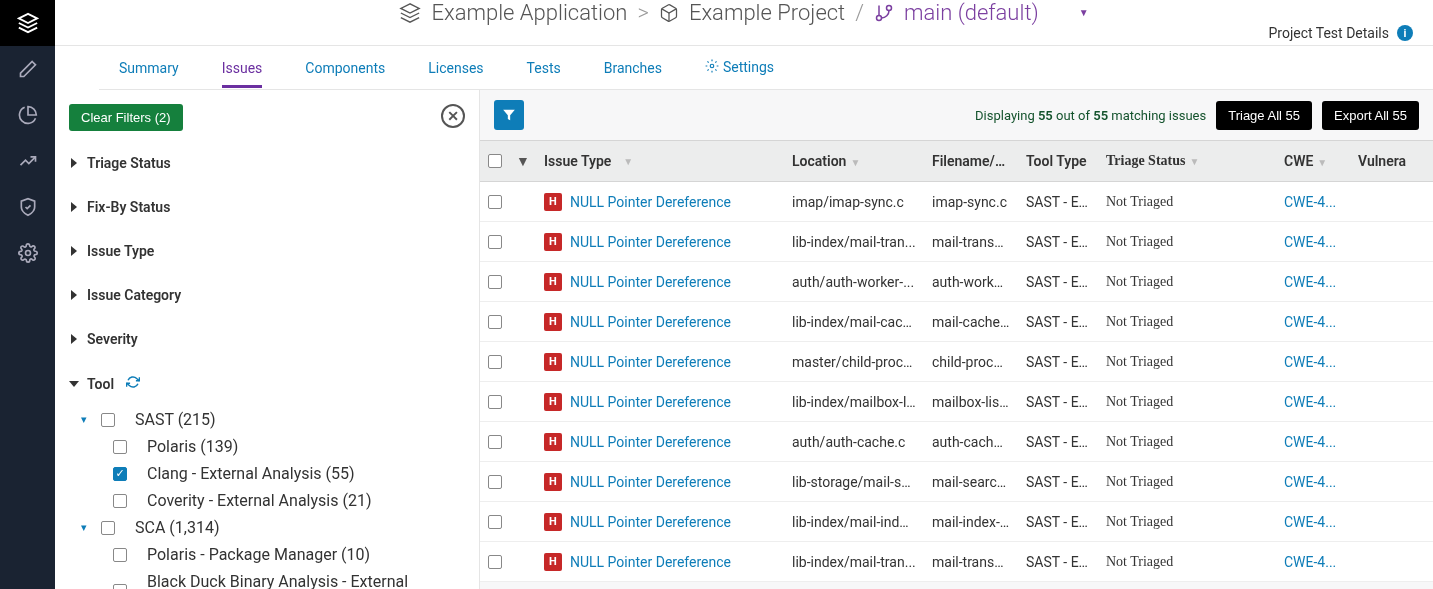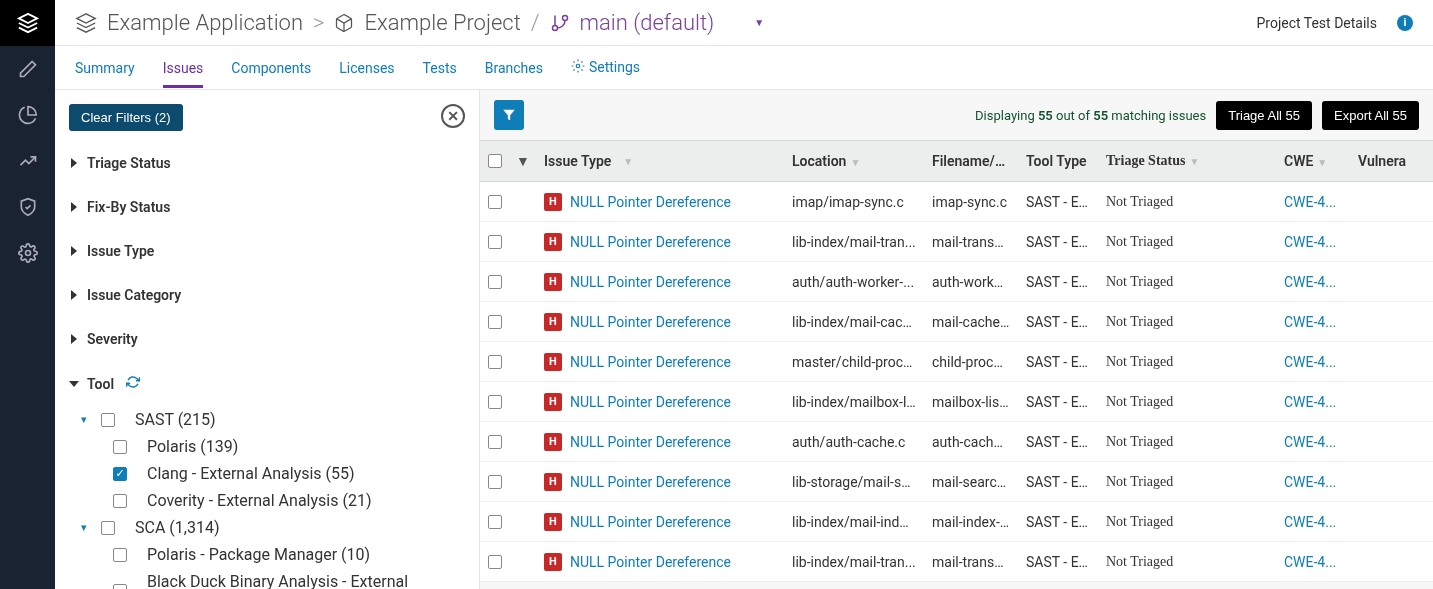--- a/index.html
+++ b/index.html
@@ -2,34 +2,34 @@
 <html><head>
 <meta charset="utf-8">
 <style>
   * { box-sizing: border-box; margin: 0; padding: 0; }
   body { font-family: -apple-system, "Segoe UI", Roboto, sans-serif; font-size: 14px; color: #333; background: #fff; overflow: hidden; }
   .app { display: flex; height: 589px; width: 1433px; }
   .rail { width: 55px; background: #1a2332; display: flex; flex-direction: column; align-items: center; padding-top: 0; }
   .rail-logo { width:55px; height:46px; display:flex; align-items:center; justify-content:center; background:#000; color:#fff; }
   .rail-item { width:55px; height:46px; display:flex; align-items:center; justify-content:center; color:#aab; cursor:pointer; }
   .main { flex:1; display:flex; flex-direction:column; min-width:0; }
-  .header { height:46px; display:flex; align-items:center; padding:0 20px; border-bottom:1px solid #e5e5e5; }
+  .header { height:46px; display:flex; align-items:center; padding:0 20px; border-bottom:1px solid #e5e5e5;flex-direction:column; }
   .crumbs { display:flex; align-items:center; gap:10px; font-size:22px; color:#555; font-weight:300; }
   .crumbs .sep { color:#999; }
   .crumbs .branch { color:#7b3fa0; }
   .crumbs svg { flex-shrink:0; }
-  .header-right { margin-left:auto; display:flex; align-items:center; gap:20px; font-size:14px; color:#333; }
+  .header-right { margin-left:auto; display:flex; align-items:center; gap:8px; font-size:14px; color:#333; }
   .info-icon { width:16px; height:16px; border-radius:50%; background:#0e7db8; color:#fff; font-size:11px; font-weight:bold; display:inline-flex; align-items:center; justify-content:center; }
-  .tabs { display:flex; gap:28px; padding:0 20px; height:44px; align-items:center; border-bottom:1px solid #e5e5e5; }
+  .tabs { display:flex; gap:43px; padding:0 20px; height:44px; align-items:center; border-bottom:1px solid #e5e5e5;margin-left:44px; }
   .tab { color:#0e7db8; cursor:pointer; padding:12px 0; font-size:14px; }
   .tab.active { color:#6b2fa0; border-bottom:3px solid #6b2fa0; padding-bottom:9px; }
   .tab .gear { margin-right:4px; display:inline-block; vertical-align:middle; }
   .content { flex:1; display:flex; min-height:0; background:#f7f7f8; }
   .sidebar { width:425px; background:#fff; padding:14px 18px 14px 14px; position:relative; overflow-y:auto; border-right:1px solid #e5e5e5; flex-shrink:0; }
-  .clear-filters { background:#0c4a6e; color:#fff; border:none; border-radius:3px; padding:6px 12px; font-size:13px; cursor:pointer; }
+  .clear-filters { background:#15803d; color:#fff; border:none; border-radius:3px; padding:6px 12px; font-size:13px; cursor:pointer; }
   .close-x { position:absolute; top:14px; right:14px; width:24px; height:24px; border:2px solid #555; border-radius:50%; display:flex; align-items:center; justify-content:center; cursor:pointer; color:#555; font-weight:bold; }
   .filter-group { margin-top:20px; }
   .filter-header { display:flex; align-items:center; gap:8px; font-weight:600; cursor:pointer; padding:4px 0; }
   .caret { width:0; height:0; border-left:5px solid transparent; border-right:5px solid transparent; border-top:6px solid #333; transform:rotate(-90deg); }
   .caret.open { transform:none; }
   .refresh-icon { color:#0e7db8; margin-left:4px; }
   .tree { margin-top:10px; }
   .tree-row { display:flex; align-items:center; gap:8px; padding:4px 0; cursor:pointer; }
   .tree-row.l1 { padding-left:12px; }
   .tree-row.l2 { padding-left:44px; }

